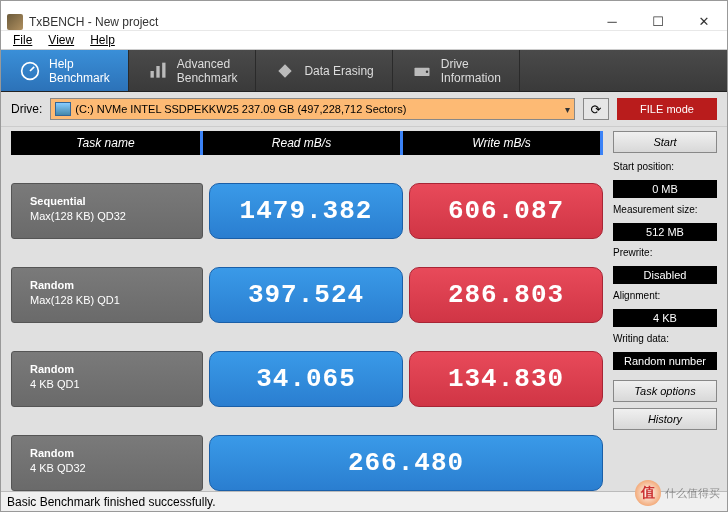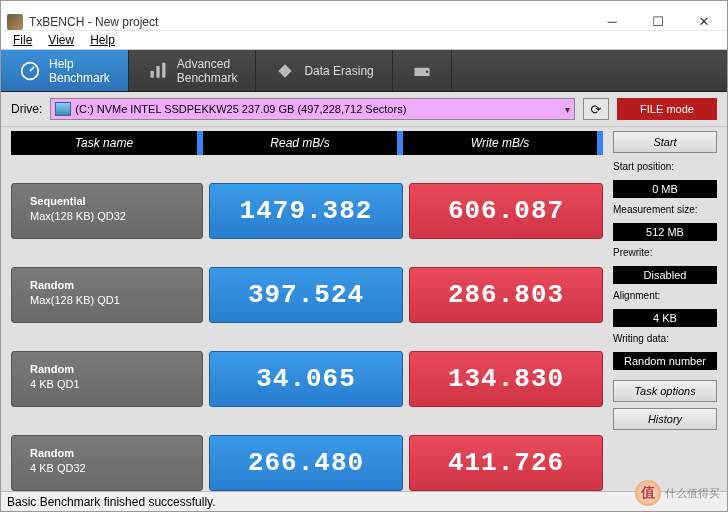--- a/index.html
+++ b/index.html
@@ -13,34 +13,34 @@
 .menubar { height: 21px; display: flex; align-items: center; padding: 0 4px; font-size: 12px; background: #fff; border-bottom: 1px solid #ccc; }
 .menubar span { padding: 2px 8px; text-decoration: underline; }
 .tabsrow { height: 48px; background: linear-gradient(#4a4a4a,#3a3a3a); display: flex; border-bottom: 1px solid #222; }
 .tab { display: flex; align-items: center; gap: 8px; padding: 0 18px; color: #ddd; font-size: 12px; border-right: 1px solid #2a2a2a; cursor: pointer; }
 .tab.active { background: linear-gradient(#3a8fd8,#2c72b8); color: #fff; }
 .tab .ticon { width: 22px; height: 22px; display: flex; align-items: center; justify-content: center; }
 .tab svg { width: 20px; height: 20px; fill: #bbb; }
 .tab.active svg { fill: #fff; }
 .toprow { height: 40px; display: flex; align-items: center; padding: 0 10px; gap: 8px; background: #e0e0e0; border-bottom: 1px solid #ccc; }
 .toprow .lbl { font-size: 12px; }
-.driveselect { flex: 1; height: 22px; background: #f0abfc; border: 1px solid #888; display: flex; align-items: center; padding: 0 4px; font-size: 11px; }
+.driveselect { flex: 1; height: 22px; background: #fdba74; border: 1px solid #888; display: flex; align-items: center; padding: 0 4px; font-size: 11px; }
 .driveselect .dicon { width: 16px; height: 14px; background: linear-gradient(#8cf,#48a); border: 1px solid #369; margin-right: 4px; }
 .driveselect .arrow { margin-left: auto; font-size: 10px; color: #333; }
 .reload { width: 26px; height: 22px; background: #e6e6e6; border: 1px solid #888; display: flex; align-items: center; justify-content: center; font-size: 13px; }
 .filemode { width: 100px; height: 22px; background: #b91c1c; color: #fff; font-size: 11px; display: flex; align-items: center; justify-content: center; }
 .content { flex: 1; display: flex; background: #e0e0e0; padding: 4px 10px 0 10px; gap: 10px; }
 .leftcol { flex: 1; display: flex; flex-direction: column; }
 .headerrow { height: 24px; display: flex; background: #000; }
-.headerrow div { flex: 1; color: #fff; font-size: 12px; font-style: italic; display: flex; align-items: center; justify-content: center; border-right: 6px solid #3b82f6; }
+.headerrow div { flex: 1; color: #fff; font-size: 12px; font-style: italic; display: flex; align-items: center; justify-content: center; border-right: 3px solid #3b82f6; }
 .headerrow div:first-child { flex: 0 0 192px; }
 .rowblock { display: flex; margin-top: 28px; gap: 6px; }
 .taskbox { width: 192px; height: 56px; background: linear-gradient(#7a7a7a,#6a6a6a); border: 1px solid #555; border-radius: 3px; color: #fff; font-size: 11px; padding: 10px 0 0 18px; line-height: 1.35; }
 .taskbox .t1 { font-weight: bold; }
-.valbox { flex: 1; height: 56px; border-radius: 3px; color: #fff; font-family: "Courier New", monospace; font-weight: bold; font-size: 26px; display: flex; align-items: center; justify-content: center; letter-spacing: 1px; }
+.valbox { flex: 1; height: 56px; border-radius: 10px; color: #fff; font-family: "Courier New", monospace; font-weight: bold; font-size: 26px; display: flex; align-items: center; justify-content: center; letter-spacing: 1px; }
 .valbox.read { background: linear-gradient(#3a9ae8,#2a7ed0); border: 1px solid #1a5fa8; }
 .valbox.write { background: linear-gradient(#e84a5a,#d03545); border: 1px solid #a82535; }
 .rightcol { width: 104px; display: flex; flex-direction: column; font-size: 11px; }
 .rbtn { height: 22px; background: linear-gradient(#f0f0f0,#d8d8d8); border: 1px solid #888; display: flex; align-items: center; justify-content: center; margin-bottom: 6px; cursor: pointer; font-style: italic; }
 .rlabel { font-size: 10px; color: #000; margin-top: 2px; }
 .rval { height: 18px; background: #000; color: #fff; display: flex; align-items: center; justify-content: center; font-size: 11px; margin-bottom: 4px; margin-top: 8px; }
 .statusbar { height: 22px; background: #f0f0f0; border-top: 1px solid #bbb; font-size: 12px; padding: 2px 6px; display: flex; align-items: center; }
 .watermark { position: absolute; right: 8px; bottom: 6px; font-size: 11px; color: rgba(0,0,0,.4); display: flex; align-items: center; gap: 4px; }
 .watermark .wm { width: 26px; height: 26px; border-radius: 50%; background: radial-gradient(#fff,#e84); display: flex; align-items: center; justify-content: center; font-size: 14px; color: #c33; font-weight: bold; }
 </style>
@@ -98,20 +98,24 @@
         </div>
       <div>Data Erasing</div>
     </div>
     <div class="tab">
       <div class="ticon">
           <svg viewBox="0 0 24 24">
             <rect x="3" y="8" width="18" height="10" rx="1"></rect>
             <circle cx="18" cy="13" r="1.5" fill="#3a3a3a"></circle>
           </svg>
         </div>
+      <div>
+          <div>Drive</div>
+          <div>Information</div>
+        </div>
     </div>
   </div>
 
   <div class="toprow">
     <div class="lbl">Drive:</div>
     <div class="driveselect">
       <div class="dicon"></div>
       <span>(C:) NVMe INTEL SSDPEKKW25  237.09 GB (497,228,712 Sectors)</span>
       <span class="arrow">▾</span>
     </div>
@@ -152,21 +156,20 @@
           </div>
         <div class="valbox read">34.065</div>
         <div class="valbox write">134.830</div>
       </div>
       <div class="rowblock">
         <div class="taskbox">
             <div class="t1">Random</div>
             <div>4 KB QD32</div>
           </div>
         <div class="valbox read">266.480</div>
-        <div class="valbox write">411.726</div>
       </div>
     </div>
 
     <div class="rightcol">
       <div class="rbtn">Start</div>
       <div class="rlabel">Start position:</div>
       <div class="rval">0 MB</div>
       <div class="rlabel">Measurement size:</div>
       <div class="rval">512 MB</div>
       <div class="rlabel">Prewrite:</div>

